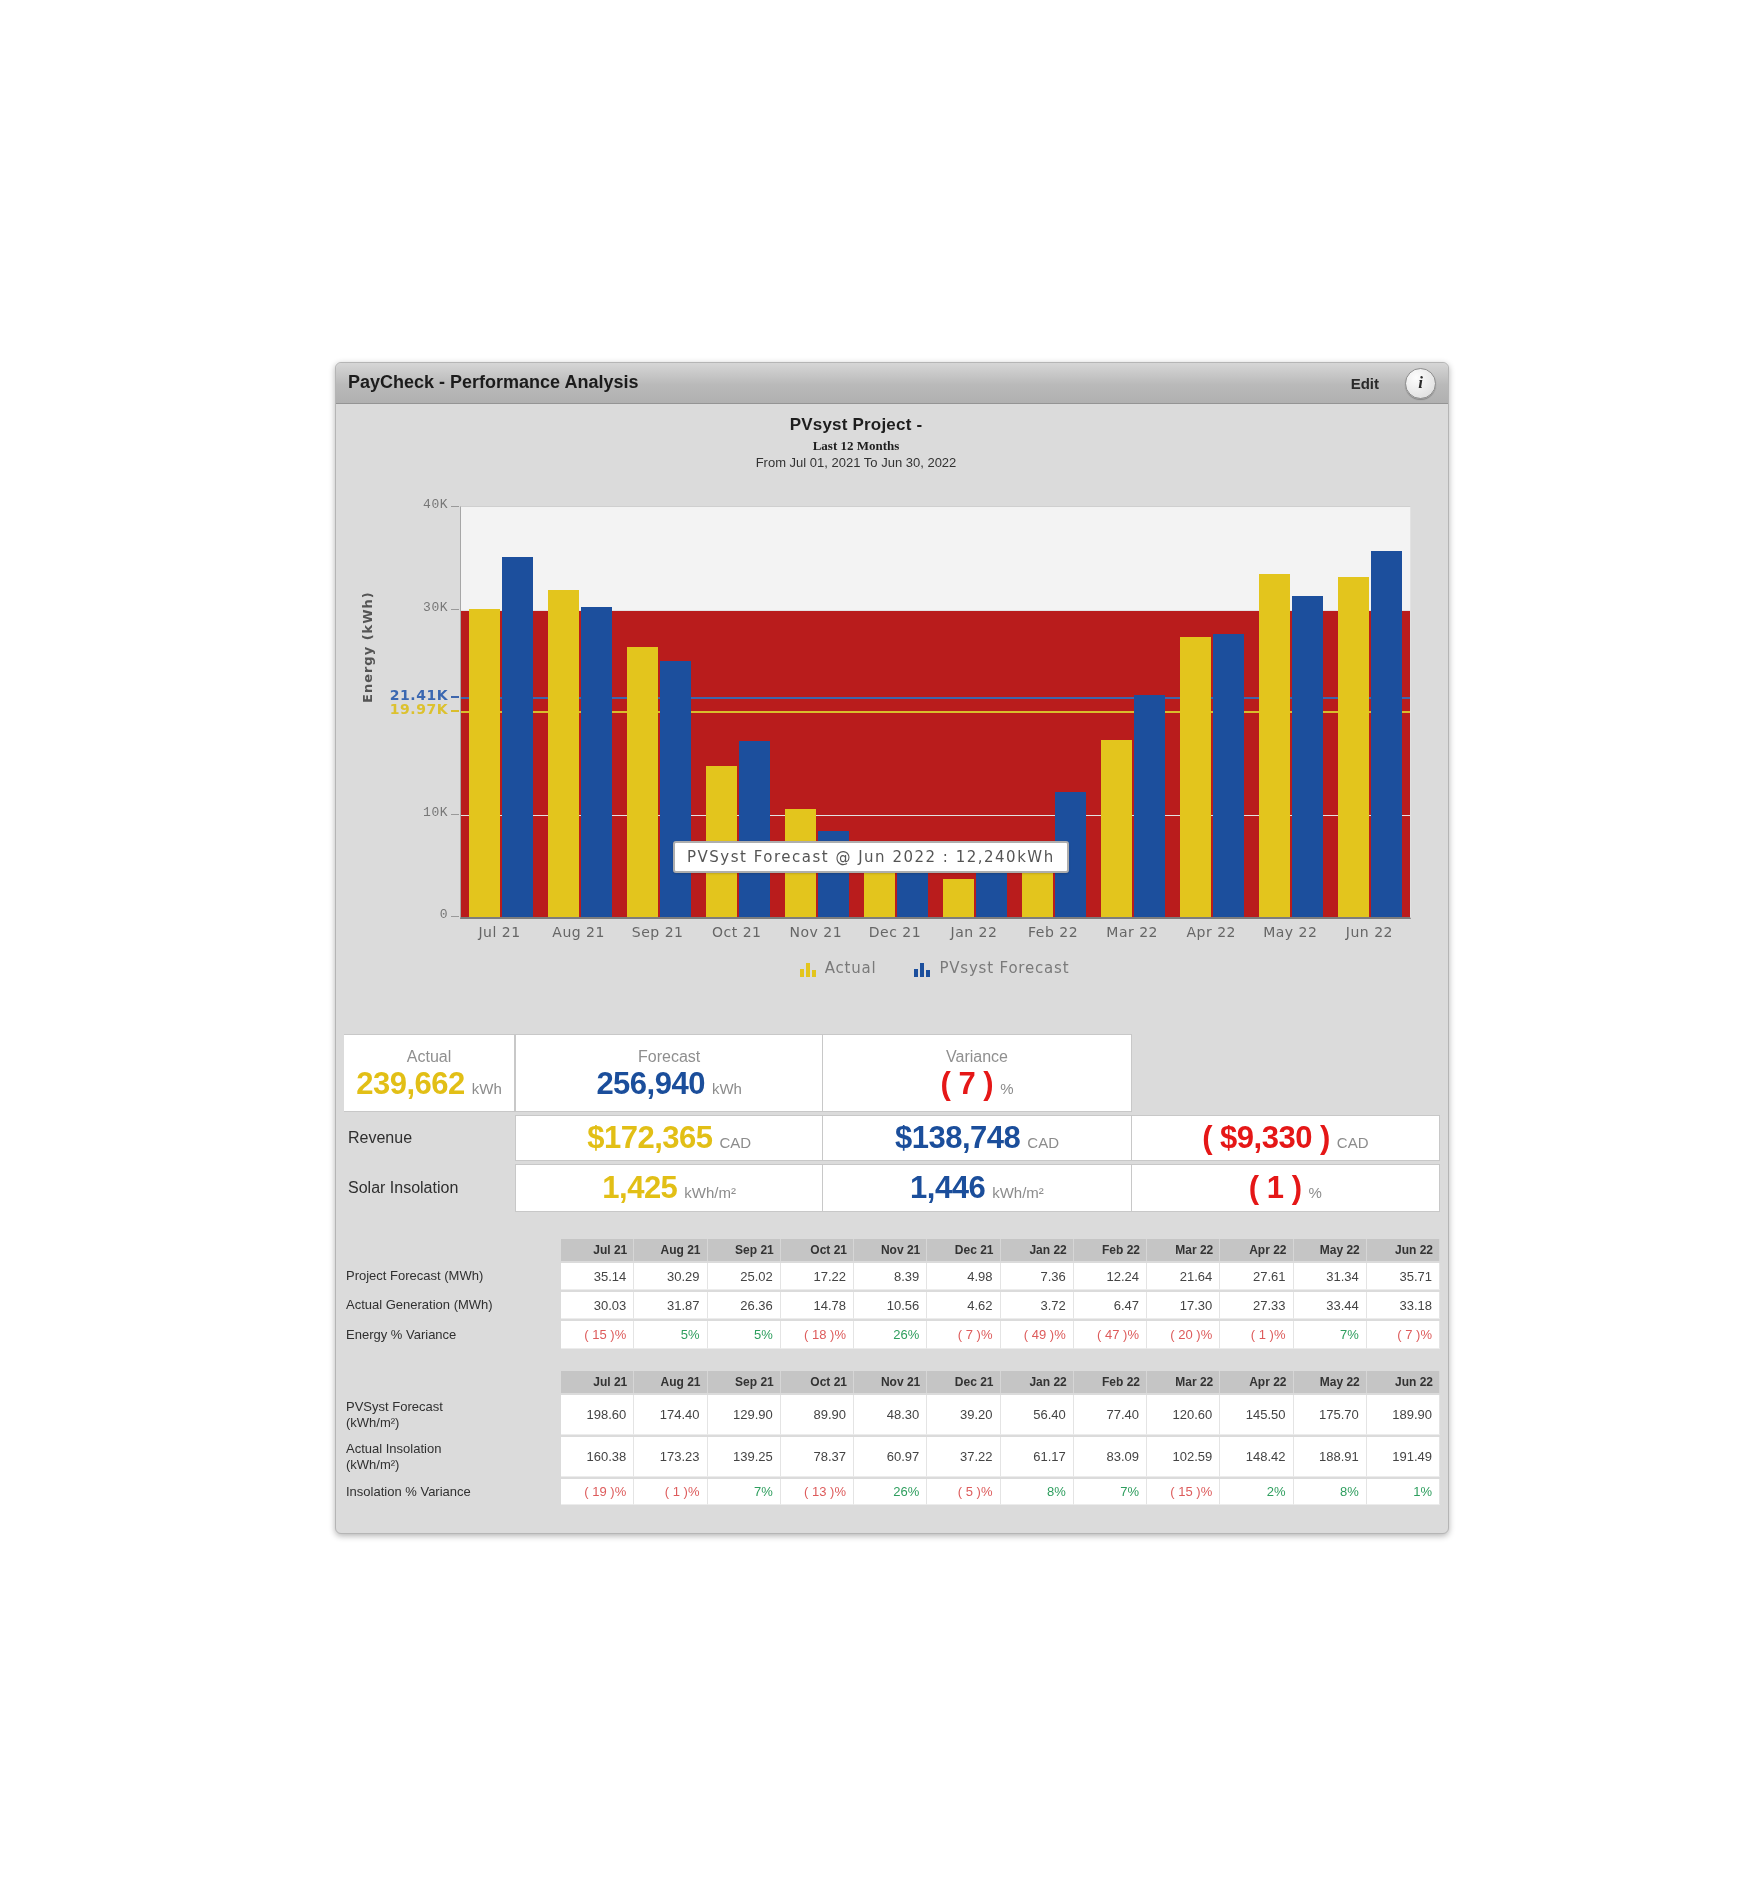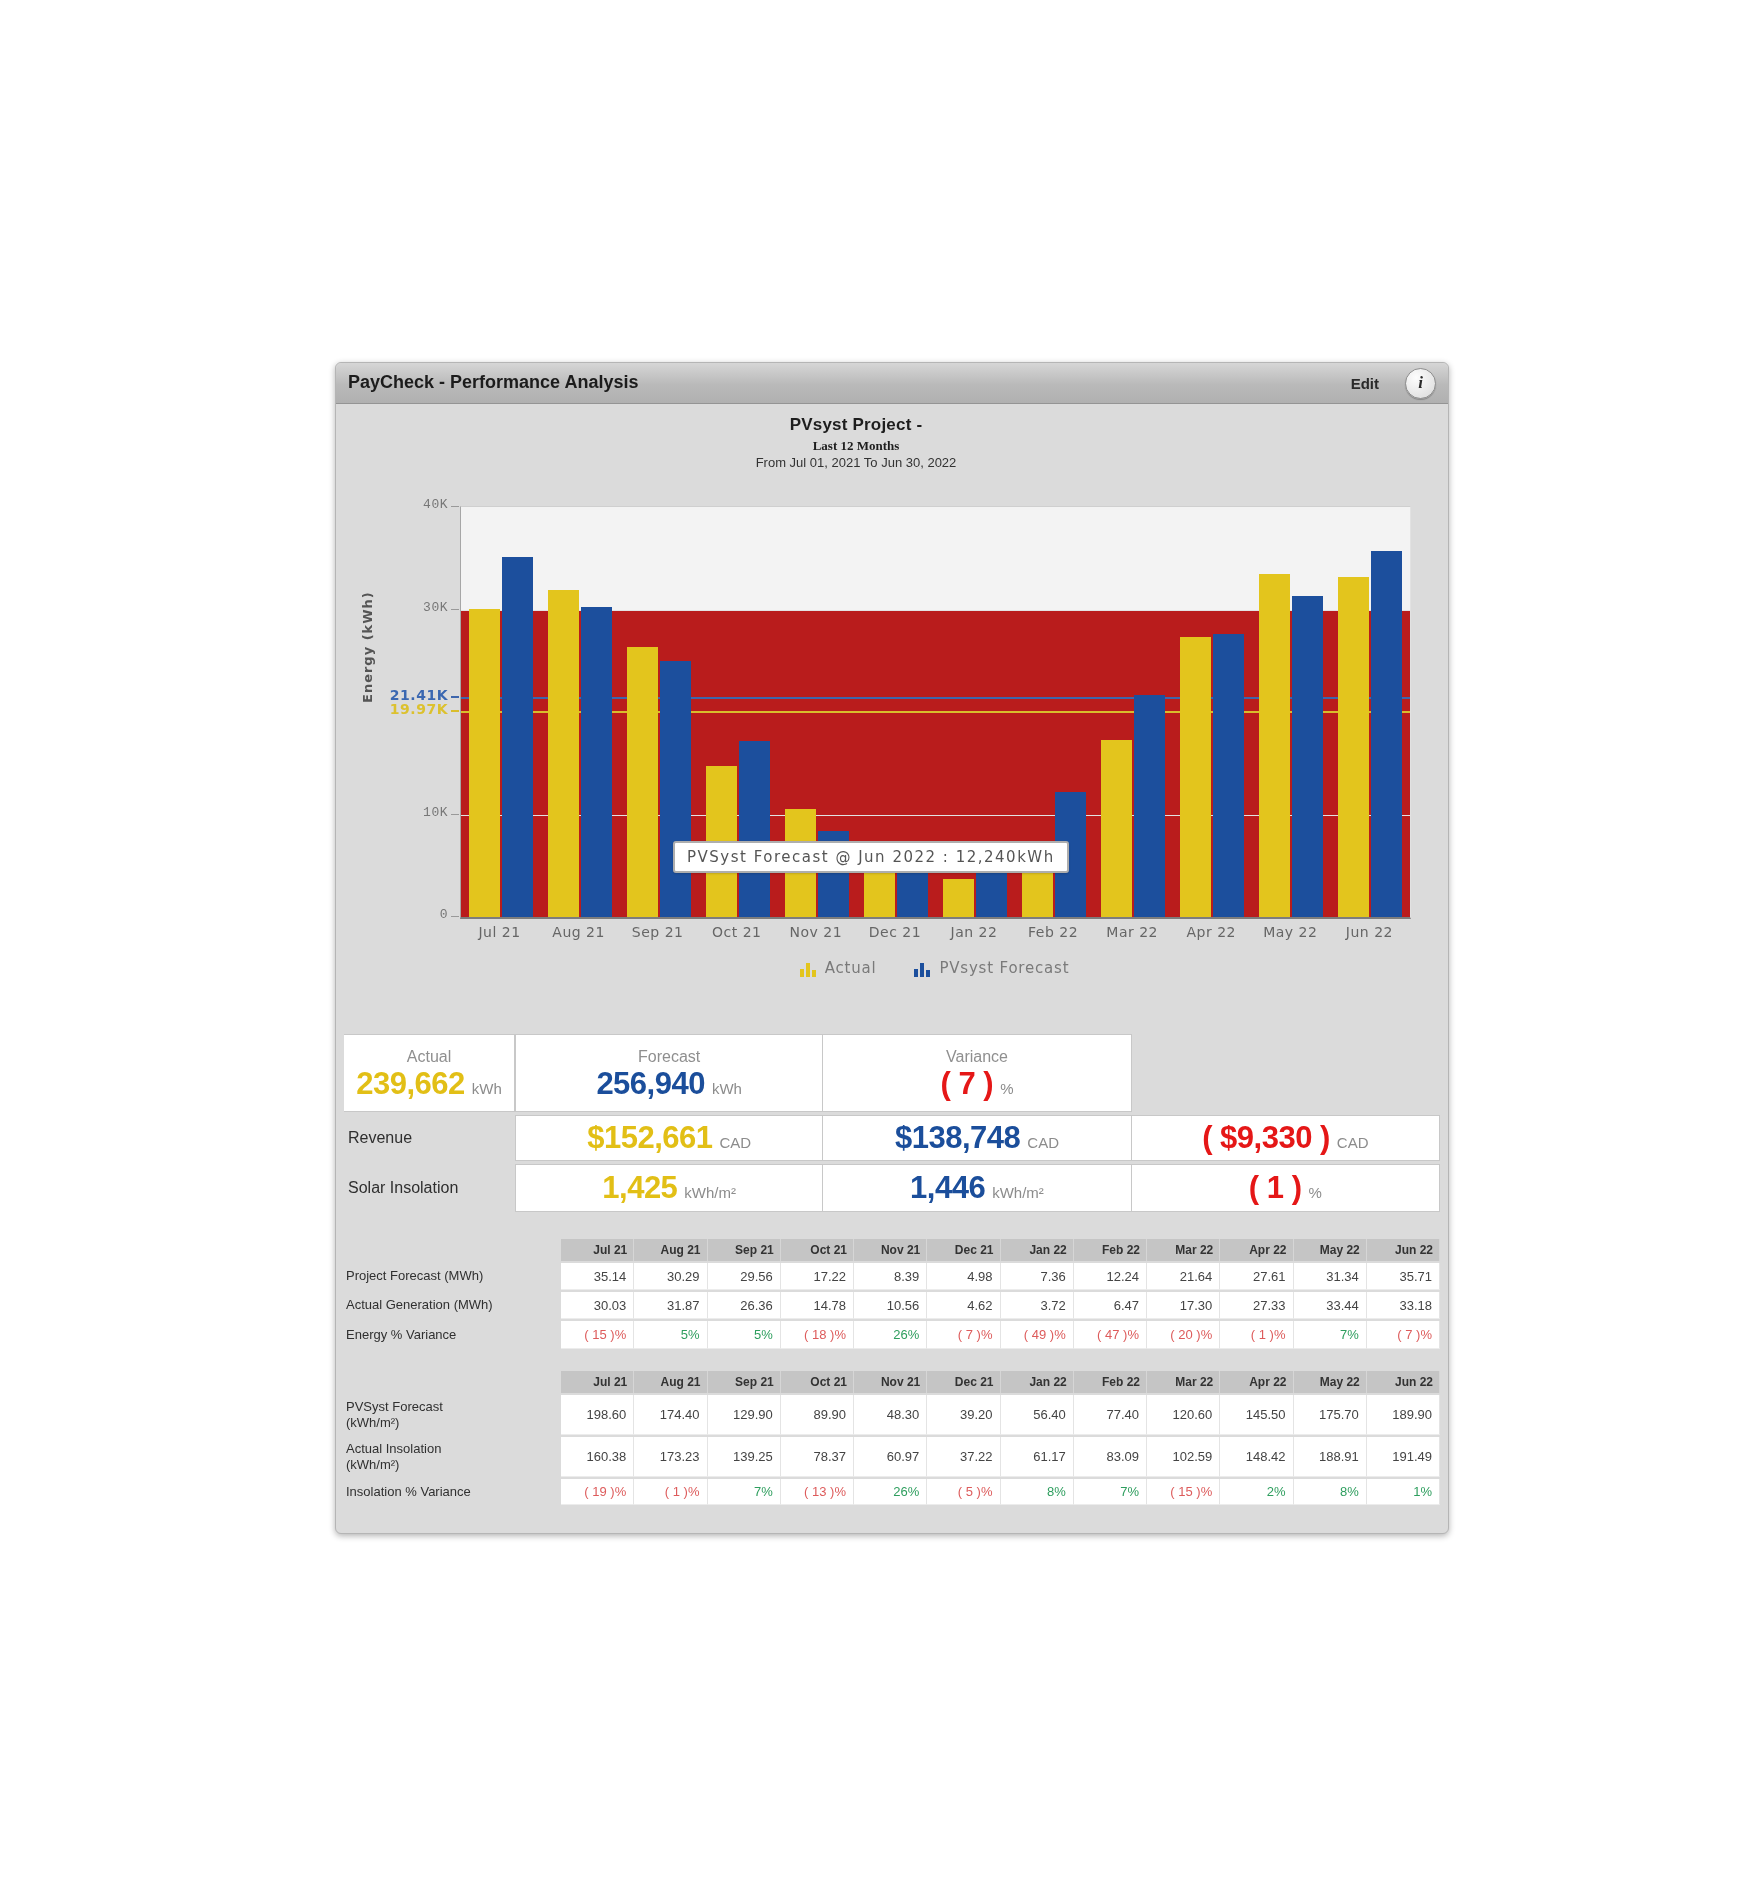--- a/index.html
+++ b/index.html
@@ -232,21 +232,21 @@
           <div class="sum-value-line">
             <div class="sum-value val-negative">( 7 )</div>
             <div class="sum-unit">%</div>
           </div>
         </div>
       </div>
       <div class="sum-row" style="height: 46px;">
         <div class="sum-label">Revenue</div>
         <div class="sum-cell">
           <div class="sum-value-line">
-            <div class="sum-value val-actual">$152,661</div>
+            <div class="sum-value val-actual">$172,365</div>
             <div class="sum-unit">CAD</div>
           </div>
         </div>
         <div class="sum-cell">
           <div class="sum-value-line">
             <div class="sum-value val-forecast">$138,748</div>
             <div class="sum-unit">CAD</div>
           </div>
         </div>
         <div class="sum-cell">
@@ -292,21 +292,21 @@
         <div class="t-head">Feb 22</div>
         <div class="t-head">Mar 22</div>
         <div class="t-head">Apr 22</div>
         <div class="t-head">May 22</div>
         <div class="t-head">Jun 22</div>
       </div>
       <div class="t-row" style="height: 27px;">
         <div class="t-rowlabel">Project Forecast (MWh)</div>
         <div class="t-cell">35.14</div>
         <div class="t-cell">30.29</div>
-        <div class="t-cell">29.56</div>
+        <div class="t-cell">25.02</div>
         <div class="t-cell">17.22</div>
         <div class="t-cell">8.39</div>
         <div class="t-cell">4.98</div>
         <div class="t-cell">7.36</div>
         <div class="t-cell">12.24</div>
         <div class="t-cell">21.64</div>
         <div class="t-cell">27.61</div>
         <div class="t-cell">31.34</div>
         <div class="t-cell">35.71</div>
       </div>

